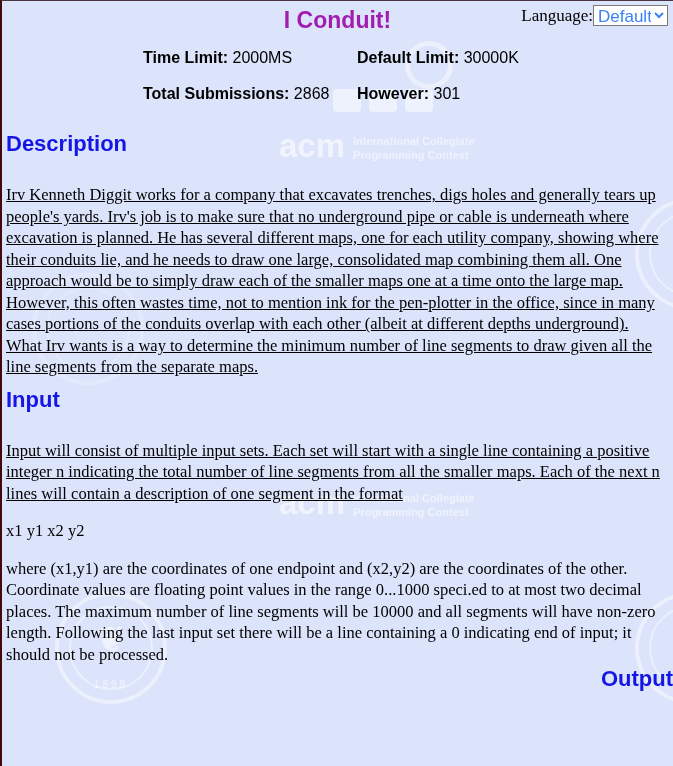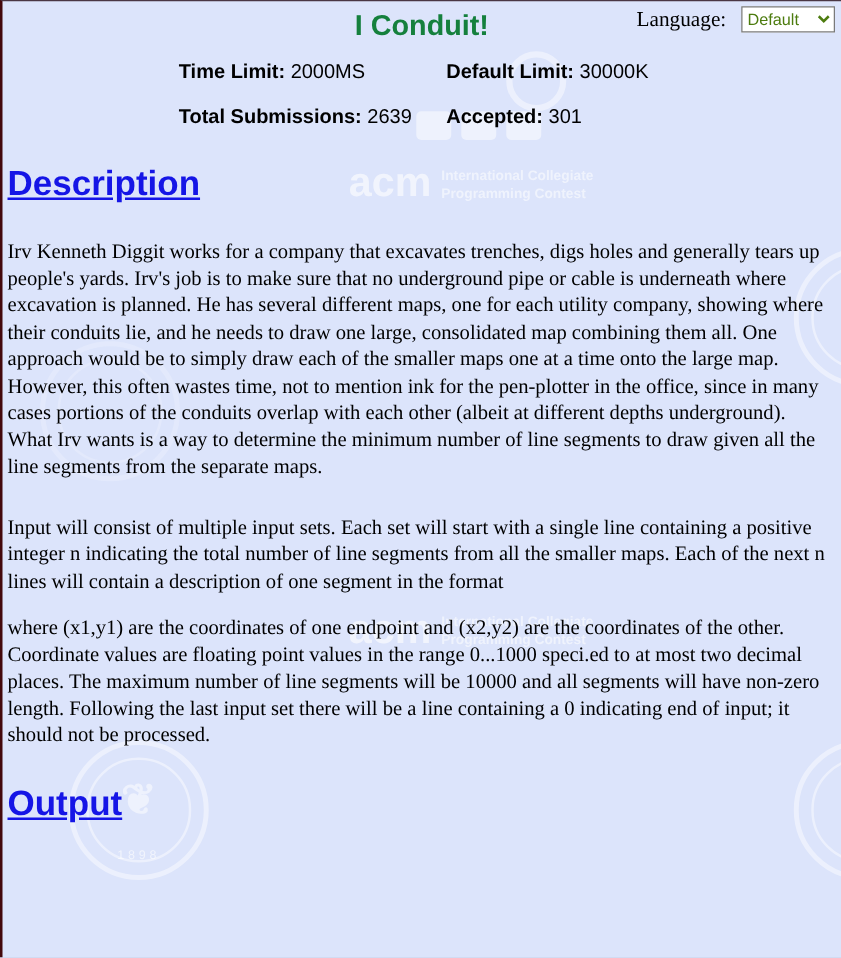--- a/index.html
+++ b/index.html
@@ -44,61 +44,61 @@
   .wm-acm .small { position: static; font-size: 11px; font-weight: bold; line-height: 1.25; padding-top: 3px; color: rgba(255,255,255,0.6); }
   .wm-ring { border-radius: 50%; border: 5px solid rgba(255,255,255,0.45); }
 
   
   .content { position: relative; z-index: 1; }
 
   .header { position: relative; padding-top: 7px; }
   .title {
     text-align: center;
     font-family: "Liberation Sans", sans-serif;
-    font-size: 23px; font-weight: bold; color: #15803d;
+    font-size: 23px; font-weight: bold; color: #a21caf;
     line-height: 1.1;
   }
   .lang {
     position: absolute; top: 4px; right: 5px;
     font-size: 17px; font-family: "Liberation Serif", serif;
-    display: flex; align-items: center; gap: 12px;
+    display: flex; align-items: center; gap: 0;
   }
   .lang select {
     font-family: "Liberation Sans", sans-serif;
-    font-size: 13px; height: 21px; width: 75px;
-    background: #fff; border: 1px solid #7a7a7a; color: #4d7c0f;
+    font-size: 17px; height: 21px; width: 75px;
+    background: #fff; border: 1px solid #7a7a7a; color: #3b82f6;
   }
 
   .stats {
     margin-top: 6px;
     font-family: "Liberation Sans", sans-serif;
     font-size: 16px; line-height: 22px;
     padding-left: 141px;
   }
   .stats .row { display: flex; margin-top: 14px; }
   .stats .cell-left { width: 214px; }
   .stats b { font-weight: bold; }
 
   .section-heading {
     font-family: "Liberation Sans", sans-serif;
-    font-size: 28px; font-weight: bold; color: #1515e6;
+    font-size: 22px; font-weight: bold; color: #1515e6;
     margin: 15px 0 0 4px;
-    text-decoration: underline;
   }
   .para {
     font-size: 16.5px; line-height: 21.5px;
     margin: 27px 5px 0 4px;
+    text-decoration: underline;
   }
   .format-line {
     font-size: 16.5px; line-height: 21.5px;
     margin: 16px 5px 0 4px;
   }
   #desc-heading { margin-top: 26px; }
   #input-heading { margin-top: 9px; }
-  #output-heading { margin-top: 28px; }
+  #output-heading { margin-top: 1px; text-align: right; }
 </style>
 </head>
 <body>
 
 <div class="page">
 
   <div class="wm">
     <div class="wm-ring" style="left:403px; top:40px; width:48px; height:48px;"></div>
     <div class="wm-iconrow" style="left:331px; top:88px;">
       <span></span>
@@ -147,28 +147,30 @@
           <option>Default</option>
         </select>
       </div>
 
       <div class="stats">
         <div class="row">
           <span class="cell-left"><b>Time Limit:</b>&nbsp;<span>2000MS</span></span>
           <span><b>Default Limit:</b>&nbsp;<span>30000K</span></span>
         </div>
         <div class="row">
-          <span class="cell-left"><b>Total Submissions:</b>&nbsp;<span>2639</span></span>
-          <span><b>Accepted:</b>&nbsp;<span>301</span></span>
+          <span class="cell-left"><b>Total Submissions:</b>&nbsp;<span>2868</span></span>
+          <span><b>However:</b>&nbsp;<span>301</span></span>
         </div>
       </div>
     </div>
 
     <div class="section-heading" id="desc-heading">Description</div>
     <p class="para">Irv Kenneth Diggit works for a company that excavates trenches, digs holes and generally tears up people's yards. Irv's job is to make sure that no underground pipe or cable is underneath where excavation is planned. He has several different maps, one for each utility company, showing where their conduits lie, and he needs to draw one large, consolidated map combining them all. One approach would be to simply draw each of the smaller maps one at a time onto the large map. However, this often wastes time, not to mention ink for the pen-plotter in the office, since in many cases portions of the conduits overlap with each other (albeit at different depths underground). What Irv wants is a way to determine the minimum number of line segments to draw given all the line segments from the separate maps.</p>
 
+    <div class="section-heading" id="input-heading">Input</div>
     <p class="para">Input will consist of multiple input sets. Each set will start with a single line containing a positive integer n indicating the total number of line segments from all the smaller maps. Each of the next n lines will contain a description of one segment in the format</p>
+    <p class="format-line">x1 y1 x2 y2</p>
     <p class="format-line">where (x1,y1) are the coordinates of one endpoint and (x2,y2) are the coordinates of the other. Coordinate values are floating point values in the range 0...1000 speci.ed to at most two decimal places. The maximum number of line segments will be 10000 and all segments will have non-zero length. Following the last input set there will be a line containing a 0 indicating end of input; it should not be processed.</p>
 
     <div class="section-heading" id="output-heading">Output</div>
 
   </div>
 </div>
 
 </body></html>

